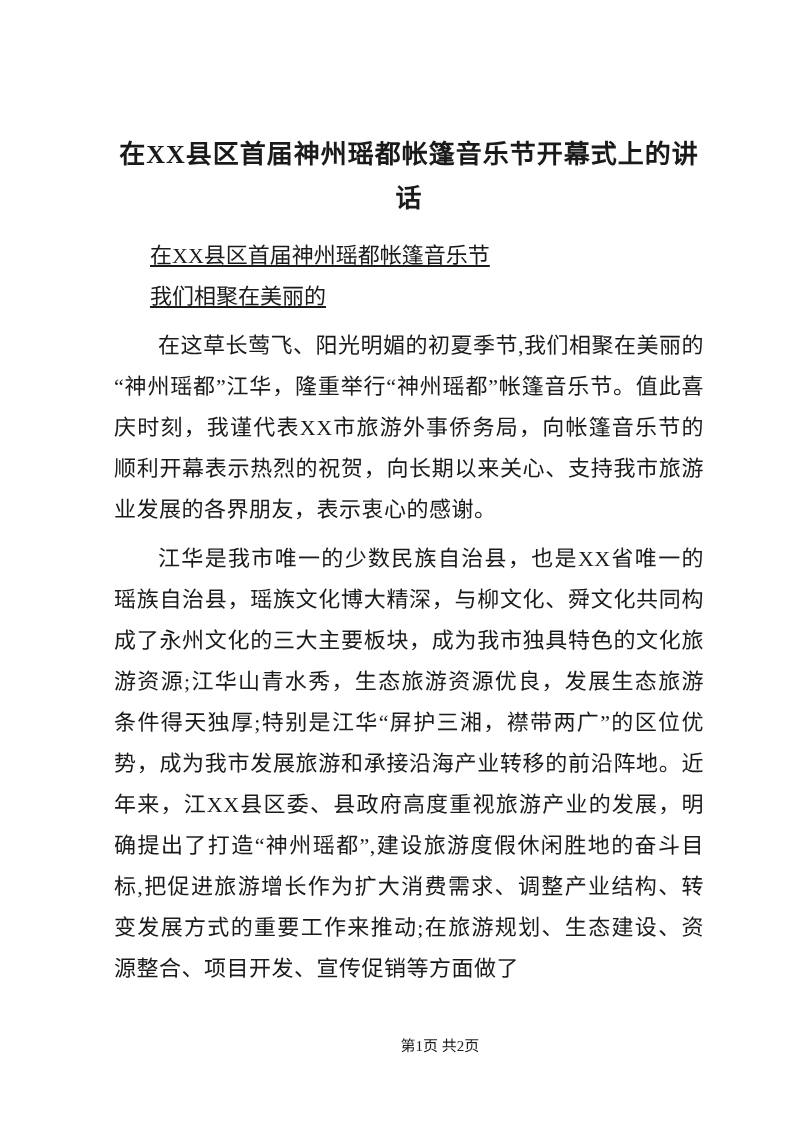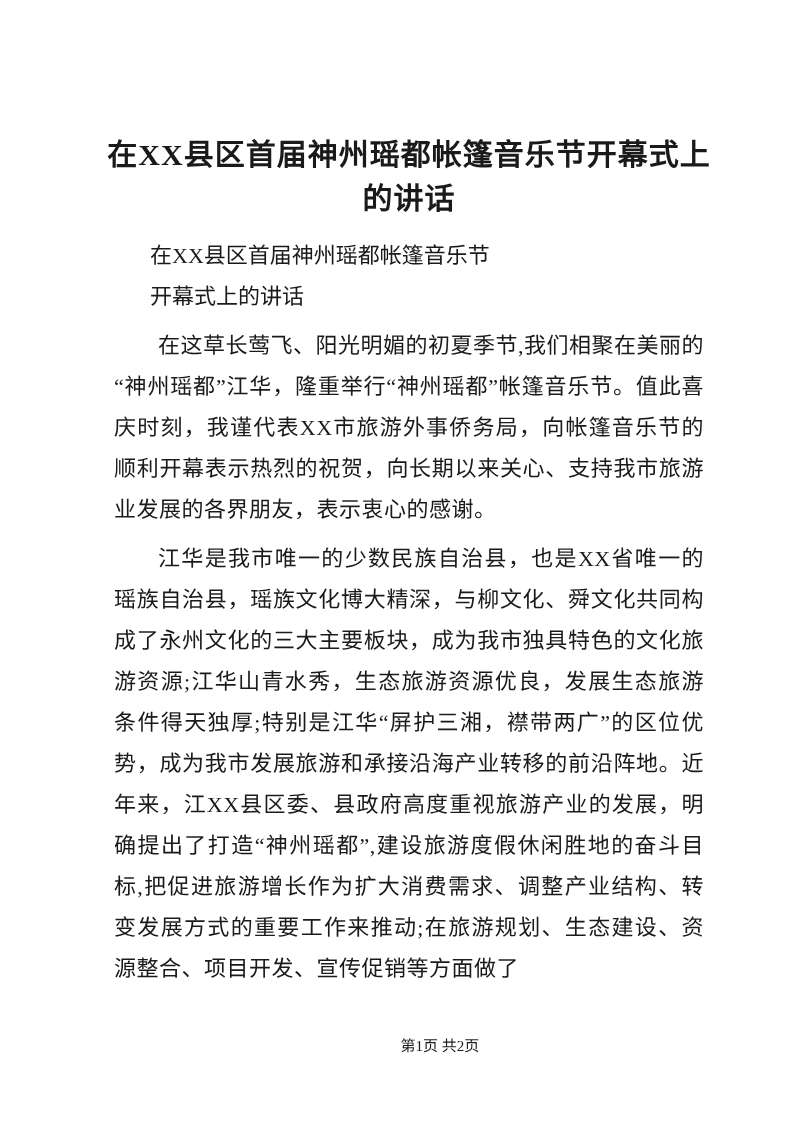--- a/index.html
+++ b/index.html
@@ -12,33 +12,34 @@
     width: 800px;
     height: 1131px;
     background: #ffffff;
     color: #1a1a1a;
     font-family: "Liberation Serif", "DejaVu Serif", serif;
     box-sizing: border-box;
     padding: 133px 88px 0 106px;
     overflow: hidden;
   }
   .doc-title {
-    font-size: 30px;
+    font-size: 26px;
     line-height: 44px;
     font-weight: bold;
     text-align: center;
     margin: 0 0 14px 0;
     letter-spacing: 1px;
   }
   .heading-line {
     font-size: 22px;
     line-height: 41px;
     margin: 0;
     text-indent: 2em;
     white-space: nowrap;
+    text-decoration: underline;
   }
   .body-paragraph {
     font-size: 22px;
     line-height: 41px;
     margin: 8px;
     text-indent: 2em;
     text-align: justify;
     letter-spacing: 0.5px;
   }
   .doc-footer {
@@ -55,21 +56,21 @@
 </style>
 </head>
 <body>
 
 <div class="doc-page">
 
   <h1 class="doc-title">在XX县区首届神州瑶都帐篷音乐节开幕式上的讲话</h1>
 
   <p class="heading-line">在XX县区首届神州瑶都帐篷音乐节</p>
 
-  <p class="heading-line">开幕式上的讲话</p>
+  <p class="heading-line">我们相聚在美丽的</p>
 
 
 
   <p class="body-paragraph">在这草长莺飞、阳光明媚的初夏季节,我们相聚在美丽的“神州瑶都”江华，隆重举行“神州瑶都”帐篷音乐节。值此喜庆时刻，我谨代表XX市旅游外事侨务局，向帐篷音乐节的顺利开幕表示热烈的祝贺，向长期以来关心、支持我市旅游业发展的各界朋友，表示衷心的感谢。</p>
 
   <p class="body-paragraph">江华是我市唯一的少数民族自治县，也是XX省唯一的瑶族自治县，瑶族文化博大精深，与柳文化、舜文化共同构成了永州文化的三大主要板块，成为我市独具特色的文化旅游资源;江华山青水秀，生态旅游资源优良，发展生态旅游条件得天独厚;特别是江华“屏护三湘，襟带两广”的区位优势，成为我市发展旅游和承接沿海产业转移的前沿阵地。近年来，江XX县区委、县政府高度重视旅游产业的发展，明确提出了打造“神州瑶都”,建设旅游度假休闲胜地的奋斗目标,把促进旅游增长作为扩大消费需求、调整产业结构、转变发展方式的重要工作来推动;在旅游规划、生态建设、资源整合、项目开发、宣传促销等方面做了</p>
 
   <div class="doc-footer">第1页 共2页</div>
 
 </div>

